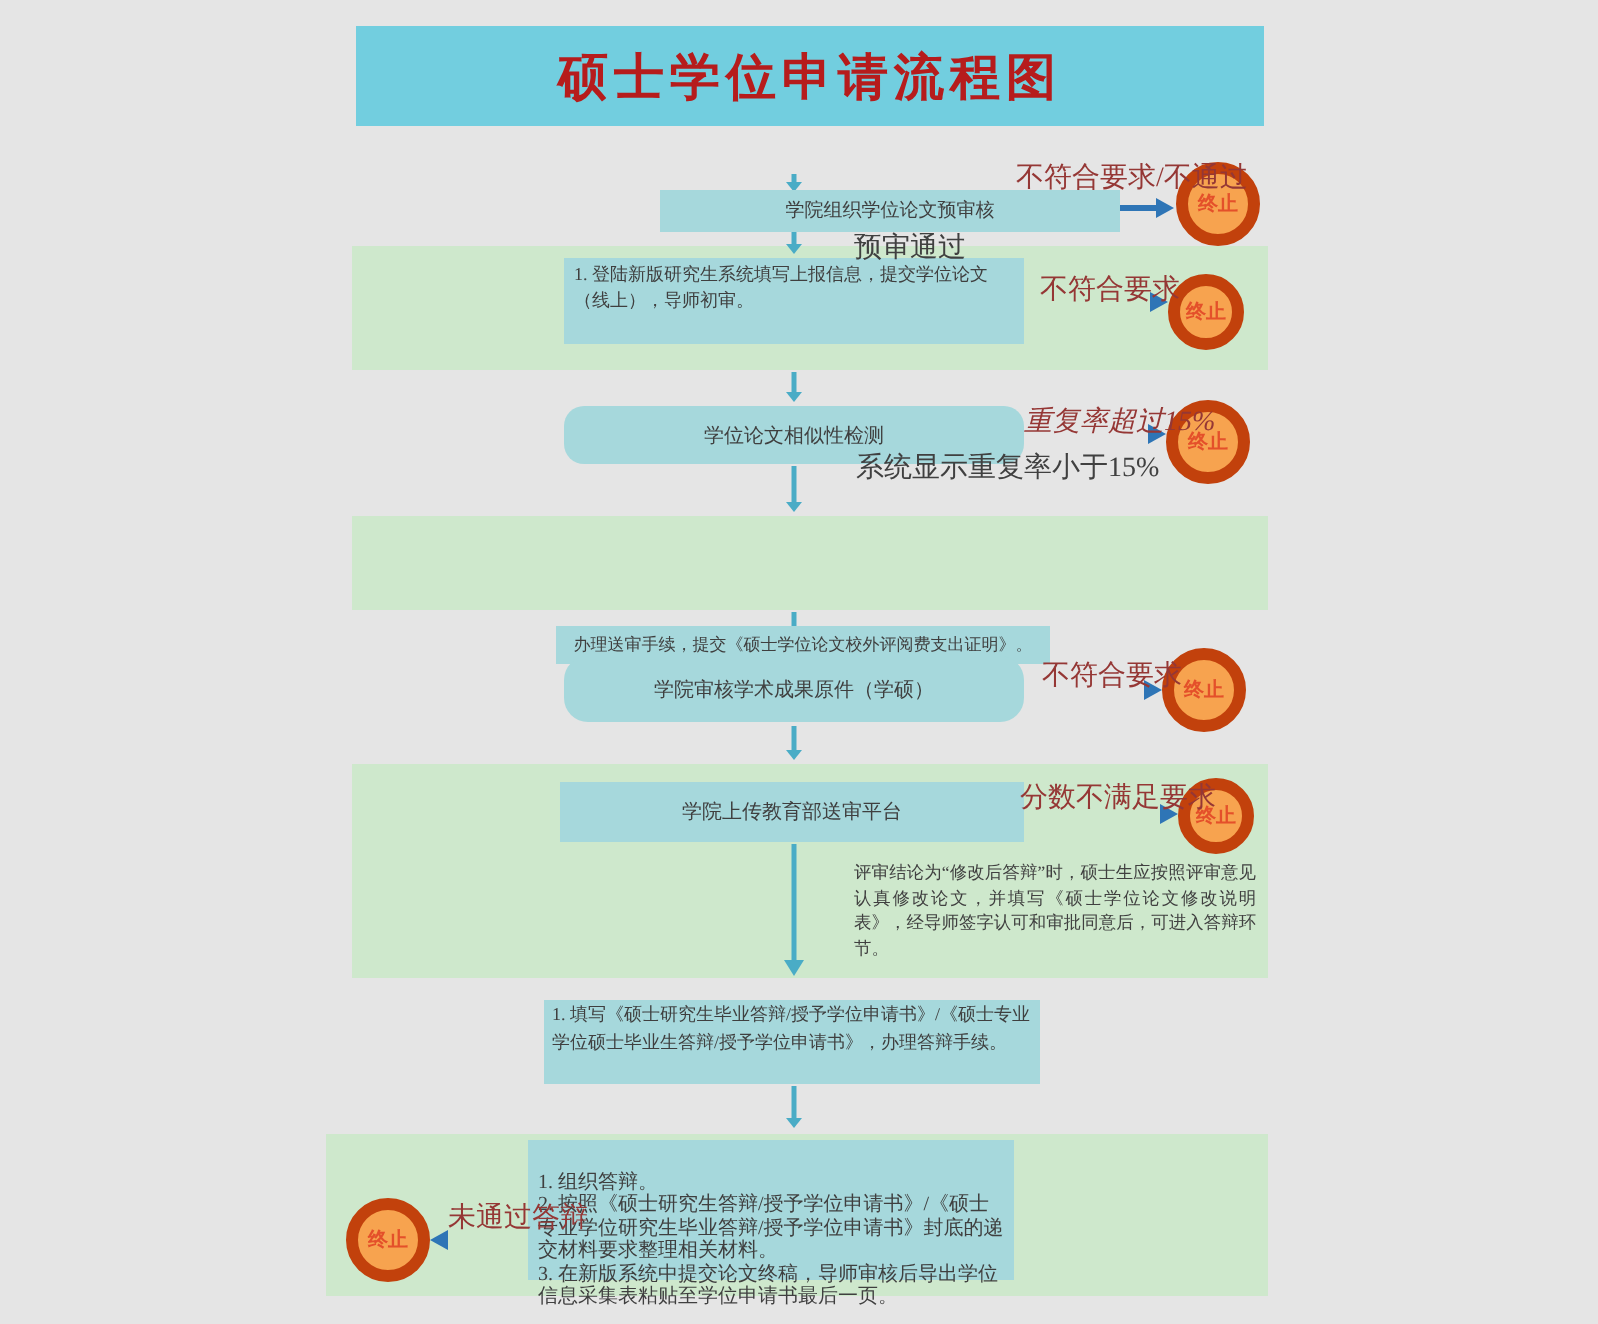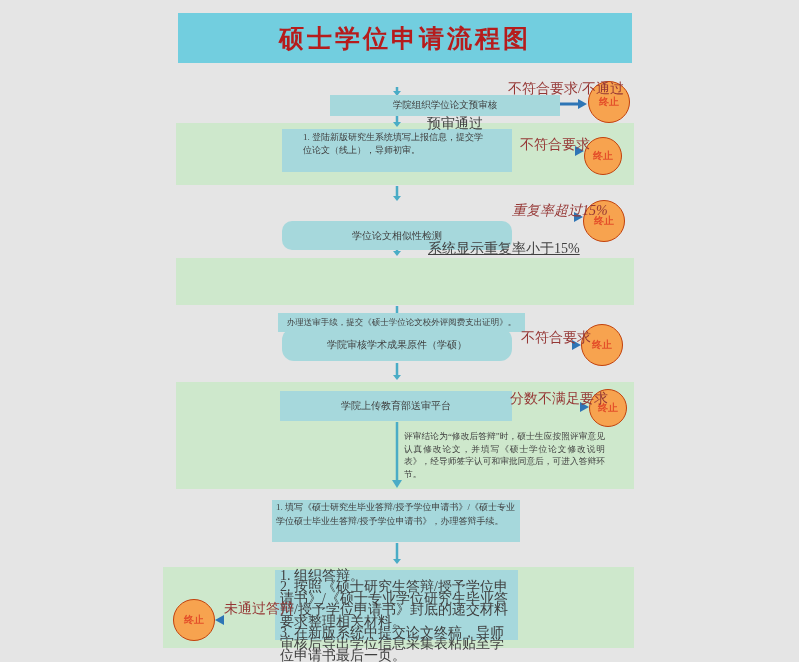--- a/index.html
+++ b/index.html
@@ -11,44 +11,44 @@
                font-family:"Liberation Serif", serif;}
   .band{position:absolute;background:#cee8cc;}
   .band1{left:176px;top:123px;width:458px;height:62px;}
   .band2{left:176px;top:258px;width:458px;height:47px;}
   .band3{left:176px;top:382px;width:458px;height:107px;}
   .band4{left:163px;top:567px;width:471px;height:81px;}
   .node{position:absolute;background:#a6d8dc;color:#3f3f3f;box-sizing:border-box;z-index:2;}
   .cnode{display:flex;align-items:center;justify-content:center;text-align:center;}
   .n1{left:283px;top:68px;width:230px;height:20px;font-size:9.5px;}
   .n2{left:283px;top:95px;width:230px;height:21px;font-size:9.5px;margin-left:47px;}
-  .n3{left:282px;top:129px;width:230px;height:43px;font-size:9px;line-height:12.8px;padding:2px 21px;}
-  .n4{left:282px;top:221px;width:230px;height:29px;font-size:10px;border-radius:10px;font-family:Liberation Mono, monospace;}
+  .n3{left:282px;top:129px;width:230px;height:43px;font-size:9px;line-height:12.8px;padding:2px 5px;}
+  .n4{left:282px;top:203px;width:230px;height:29px;font-size:10px;border-radius:10px;font-family:Liberation Mono, monospace;}
   .n5{left:278px;top:269px;width:247px;height:19px;font-size:8.5px;margin-top:44px;}
   .n6{left:282px;top:328px;width:230px;height:33px;font-size:10px;border-radius:12px;}
   .n7{left:280px;top:391px;width:232px;height:30px;font-size:10px;}
   .n8{left:272px;top:500px;width:248px;height:42px;font-size:9px;line-height:13.7px;padding:1px 4px;}
-  .n9{left:275px;top:570px;width:243px;height:70px;font-size:14px;line-height:11.4px;padding:0 5px;}
+  .n9{left:264px;top:570px;width:243px;height:70px;font-size:10px;line-height:11.4px;padding:16px 5px;}
   .note{position:absolute;color:#404040;z-index:2;text-align:justify;}
   .noteL{left:276px;top:431px;width:113px;font-size:8.7px;line-height:12.7px;}
-  .noteR{left:404px;top:430px;width:201px;font-size:8.7px;line-height:12.5px;}
+  .noteR{left:427px;top:430px;width:201px;font-size:8.7px;line-height:12.5px;}
   .term{position:absolute;width:42px;height:42px;border-radius:50%;background:#f7a34f;
-        border:1px solid #c2410c;display:flex;align-items:center;justify-content:center;
+        border:6px solid #c2410c;display:flex;align-items:center;justify-content:center;
         color:#e4502a;font-size:10px;font-weight:bold;z-index:3;box-sizing:border-box;text-align:center;}
   .term.small{width:38px;height:38px;}
   .c1{left:588px;top:81px;} .c2{left:584px;top:137px;} .c3{left:583px;top:200px;}
   .c4{left:581px;top:324px;} .c5{left:589px;top:389px;} .c6{left:173px;top:599px;}
   .lbl{position:absolute;font-size:14px;z-index:3;white-space:nowrap;}
   .fail{color:#953735;}
   .plain{color:#404040;margin-left:24px;}
   .L1{left:508px;top:80px;width:84px;text-align:center;}
   .L2{left:403px;top:115px;}
   .L3{left:520px;top:136px;}
   .L4{left:512px;top:202px;font-style:italic;}
-  .L5{left:404px;top:240px;text-decoration:underline;}
+  .L5{left:404px;top:225px;}
   .L6{left:521px;top:329px;}
   .L7{left:510px;top:390px;}
   .L8{left:224px;top:600px;}
   .arrows{position:absolute;left:0;top:0;width:799px;height:662px;z-index:1;}
 </style>
 </head>
 <body>
 
 <div class="page">
 

